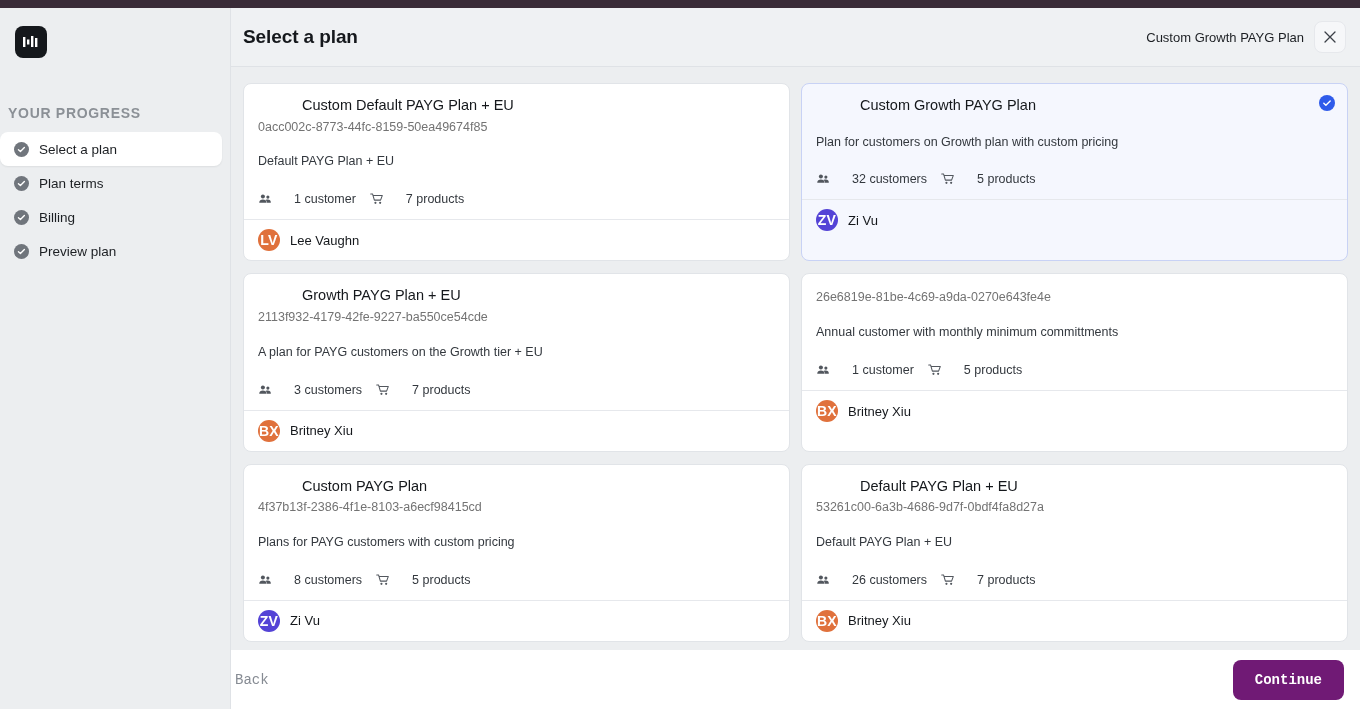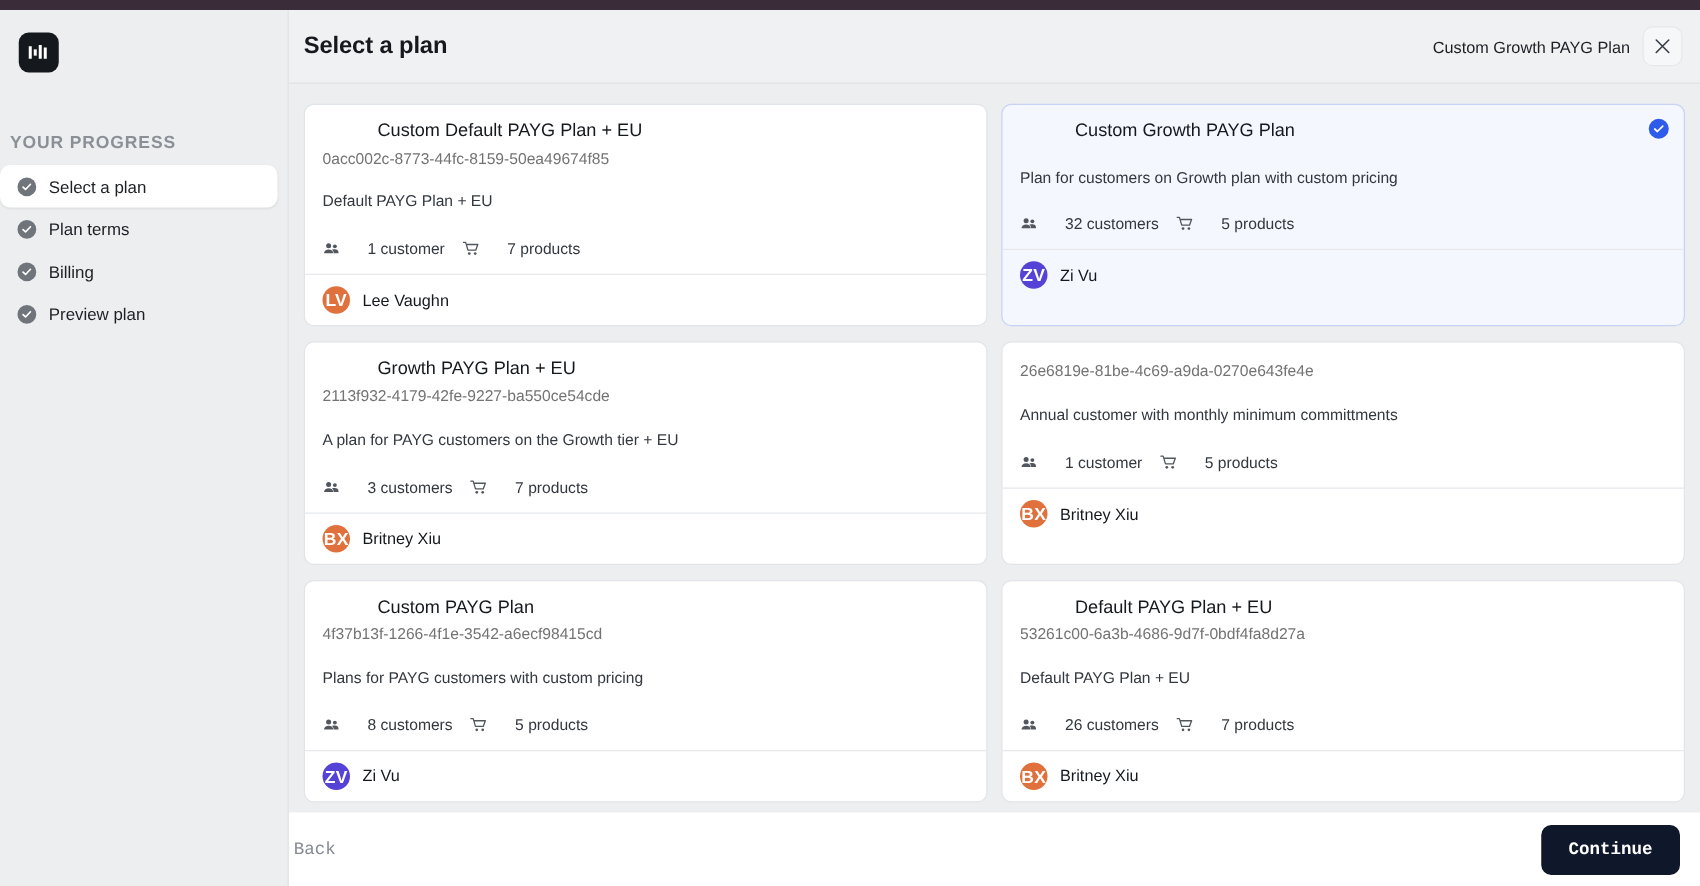--- a/index.html
+++ b/index.html
@@ -225,21 +225,21 @@
   .back-btn {
     font-size: 14px;
     color: #868b93;
     background: none;
     border: none;
     font-family: inherit;
     cursor: pointer;
     padding: 6px 4px;
   }
   .continue-btn {
-    background: #0f172a;
+    background: #701a75;
     color: #ffffff;
     font-size: 14px;
     font-weight: bold;
     border: none;
     border-radius: 8px;
     padding: 12px 22px;
     font-family: inherit;
     cursor: pointer;
   }
 </style>
@@ -448,21 +448,21 @@
               <span class="avatar" style="background:#e0713c">
                 <span>BX</span>
               </span>
               <span class="owner-name">Britney Xiu</span>
             </div>
           </div>
 
           <div class="card">
             <div class="card-body">
               <div class="card-title">Custom PAYG Plan</div>
-              <div class="card-uuid">4f37b13f-1266-4f1e-3542-a6ecf98415cd</div>
+              <div class="card-uuid">4f37b13f-2386-4f1e-8103-a6ecf98415cd</div>
               <div class="card-desc">Plans for PAYG customers with custom pricing</div>
               <div class="card-meta">
                 <span class="meta-item">
                   <svg width="14" height="14" viewBox="0 0 16 16" aria-hidden="true">
                     <circle cx="5.6" cy="5.2" r="2.3" fill="#52575e"></circle>
                     <circle cx="11.3" cy="5.8" r="1.8" fill="#52575e"></circle>
                     <path d="M1.4 12.2c0-2.3 1.9-3.5 4.2-3.5s4.2 1.2 4.2 3.5z" fill="#52575e"></path>
                     <path d="M10.2 12.2c0-1.6-0.7-2.6-1.7-3.2 0.8-0.4 1.8-0.5 2.8-0.5 2 0 3.3 1 3.3 2.8v0.9z" fill="#52575e"></path>
                   </svg>
                   <span>8 customers</span>

